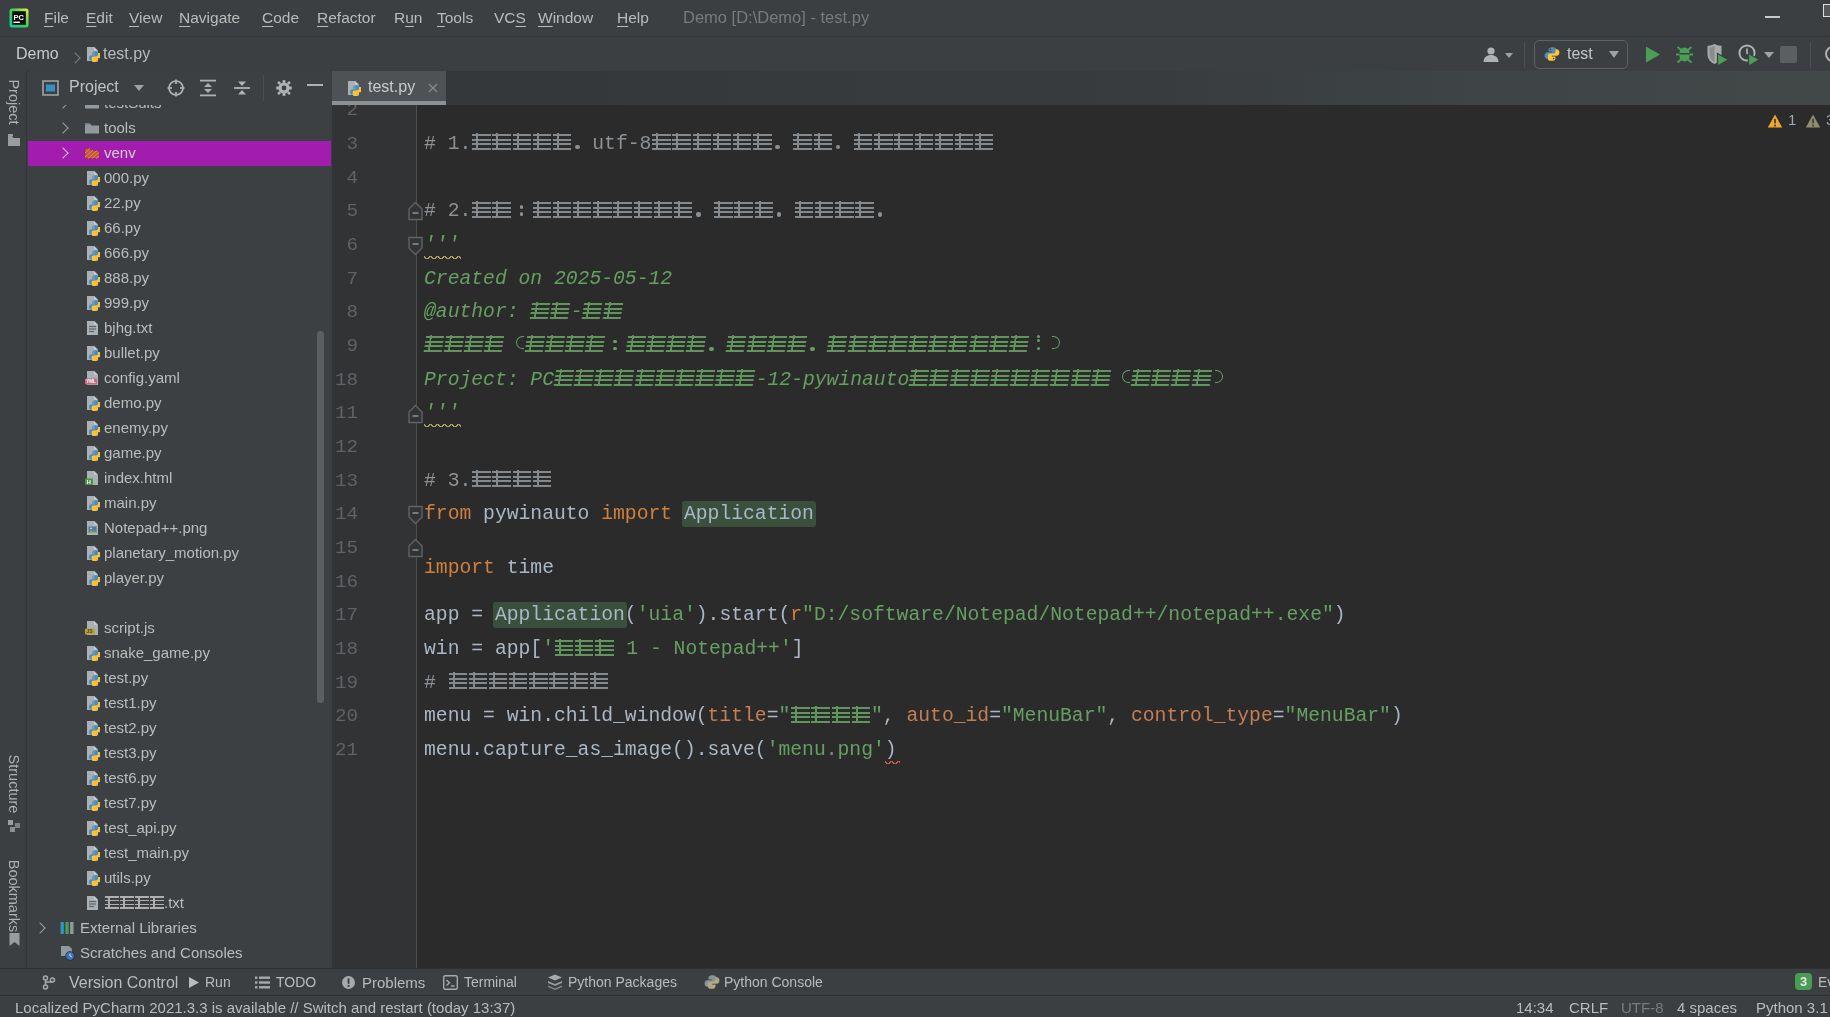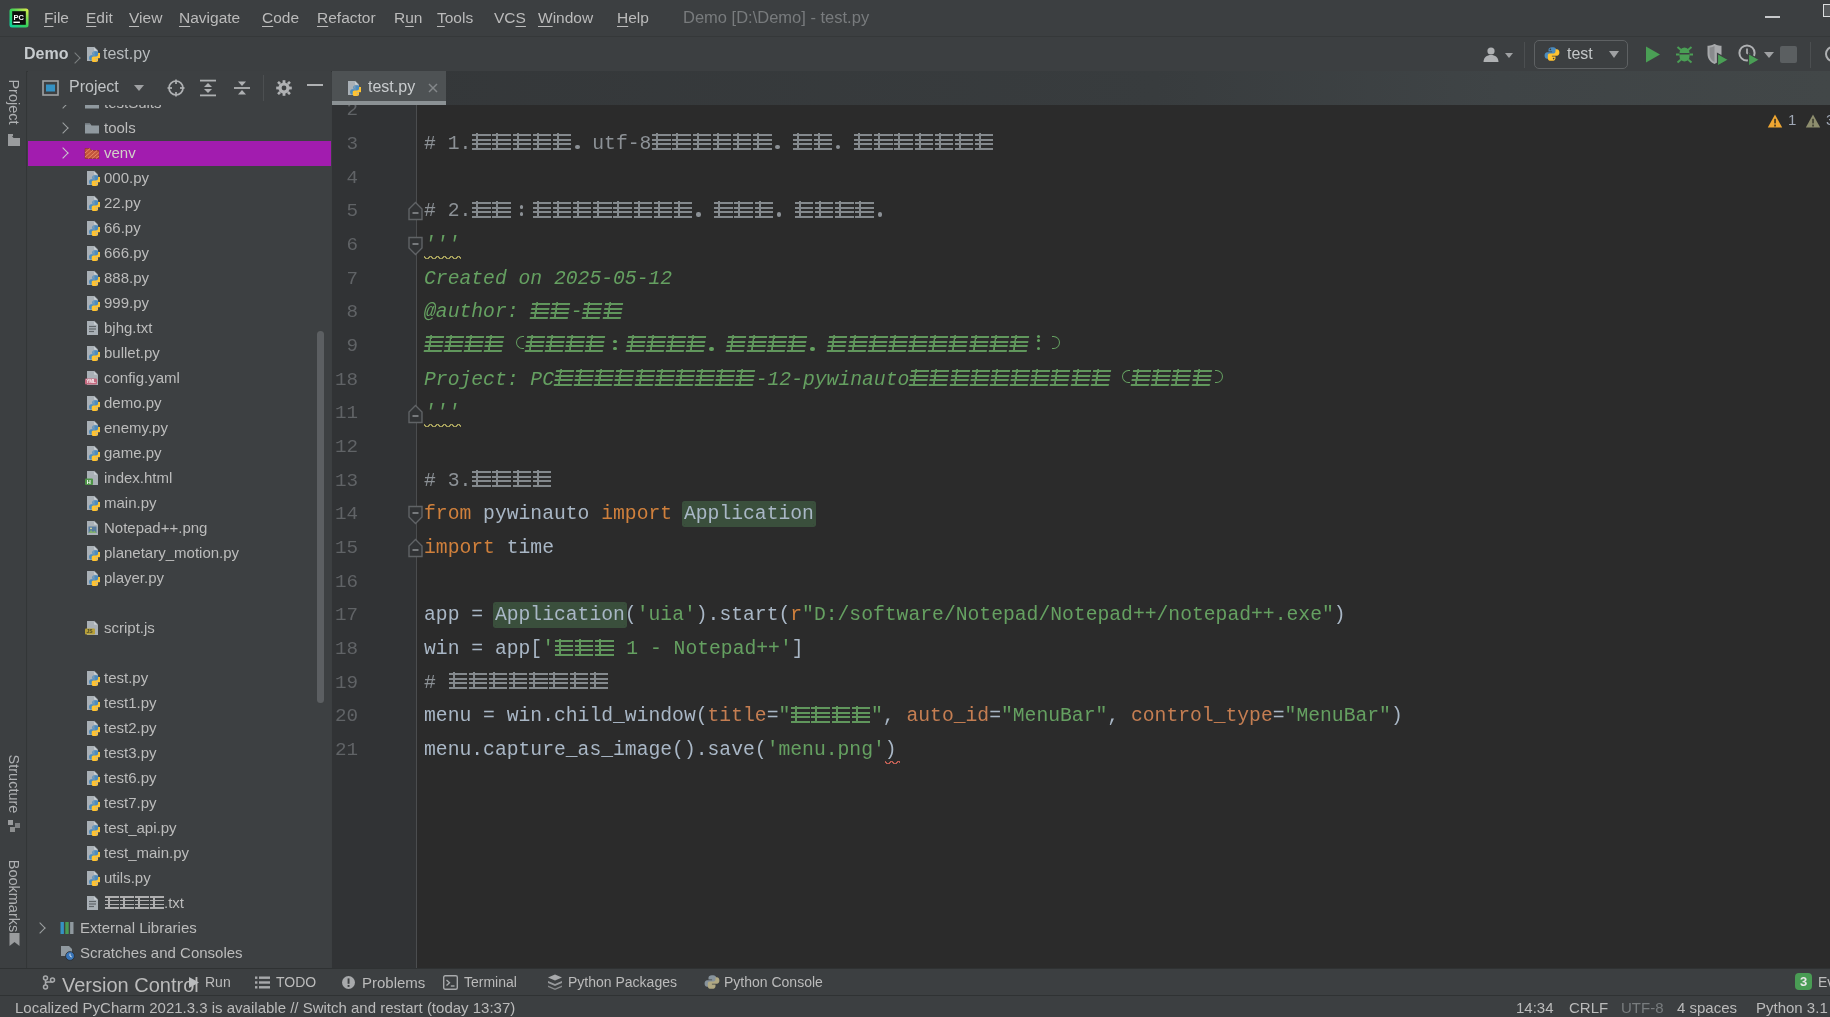--- a/index.html
+++ b/index.html
@@ -163,21 +163,21 @@
         <span style="left:437px"><u>T</u>ools</span>
         <span style="left:494px">VC<u>S</u></span>
         <span style="left:538px"><u>W</u>indow</span>
         <span style="left:617px"><u>H</u>elp</span>
   </div>
   <div id="wintitle">Demo [D:\Demo] - test.py</div>
   <div class="abs" style="left:1765px;top:16px;width:15px;height:1.6px;background:#c6c8ca"></div>
   <div class="abs" style="left:1823px;top:4px;width:13px;height:13px;border:1.7px solid #dcdedf;background:#55585a"></div>
 </div>
 <div id="crumbbar">
-  <div class="abs" style="left:24px;top:8px;font-size:16px;font-weight:bold;color:#c7cbce">Demo</div>
+  <div class="abs" style="left:16px;top:8px;font-size:16px;font-weight:normal;color:#c7cbce">Demo</div>
   <div class="abs" style="left:71px;top:11px"><span class="chev" style="border-color:#7d8082"></span></div>
   <svg class="abs icon16" style="left:84px;top:9px">
         <use href="#pyfile"></use>
       </svg>
   <div class="abs" style="left:103px;top:8px;font-size:16px;color:#b8bcbe">test.py</div>
 
   <svg class="abs" style="left:1480px;top:9px" width="36" height="18" viewBox="0 0 36 18">
     <circle cx="11" cy="5" r="3.6" fill="#afb1b3"></circle>
     <path d="M3.5 16 c0-4.4 3.4-7 7.5-7 s7.5 2.6 7.5 7 z" fill="#afb1b3"></path>
     <path d="M25 7 l8 0 l-4 5 z" fill="#9fa1a3"></path>
@@ -413,20 +413,26 @@
         <svg class="ticon" style="left:56px">
           <use href="#pyfile"></use>
         </svg>
         <div class="tlbl" style="left:76px">player.py</div>
       </div>
 <div class="trow" style="top:510.5px">
         <svg class="ticon" style="left:56px">
           <use href="#jsfile"></use>
         </svg>
         <div class="tlbl" style="left:76px">script.js</div>
+      </div>
+<div class="trow" style="top:535.5px">
+        <svg class="ticon" style="left:56px">
+          <use href="#pyfile"></use>
+        </svg>
+        <div class="tlbl" style="left:76px">snake_game.py</div>
       </div>
 <div class="trow" style="top:560.5px">
         <svg class="ticon" style="left:56px">
           <use href="#pyfile"></use>
         </svg>
         <div class="tlbl" style="left:76px">test.py</div>
       </div>
 <div class="trow" style="top:585.5px">
         <svg class="ticon" style="left:56px">
           <use href="#pyfile"></use>
@@ -558,21 +564,21 @@
   <div class="cl" style="left:92px;top:22.84px"><span class="cm"># 1.<i class="cj"></i><i class="cj"></i><i class="cj"></i><i class="cj"></i><i class="cj"></i><i class="cp"></i>utf-8<i class="cj"></i><i class="cj"></i><i class="cj"></i><i class="cj"></i><i class="cj"></i><i class="cj"></i><i class="cp"></i><i class="cj"></i><i class="cj"></i><i class="cp"></i><i class="cj"></i><i class="cj"></i><i class="cj"></i><i class="cj"></i><i class="cj"></i><i class="cj"></i><i class="cj"></i></span></div>
   <div class="cl" style="left:92px;top:90.2px"><span class="cm"># 2.<i class="cj"></i><i class="cj"></i><i class="cp cdot2"></i><i class="cj"></i><i class="cj"></i><i class="cj"></i><i class="cj"></i><i class="cj"></i><i class="cj"></i><i class="cj"></i><i class="cj"></i><i class="cp"></i><i class="cj"></i><i class="cj"></i><i class="cj"></i><i class="cp"></i><i class="cj"></i><i class="cj"></i><i class="cj"></i><i class="cj"></i><i class="cp"></i></span></div>
   <div class="cl" style="left:92px;top:123.88px"><span class="doc">'''</span></div>
   <div class="cl" style="left:92px;top:157.56px"><span class="doc">Created on 2025-05-12</span></div>
   <div class="cl" style="left:92px;top:191.24px"><span class="doc">@author: <i class="cj"></i><i class="cj"></i>-<i class="cj"></i><i class="cj"></i></span></div>
   <div class="cl" style="left:92px;top:224.92px"><span class="doc"><i class="cj"></i><i class="cj"></i><i class="cj"></i><i class="cj"></i><i class="cp cpo"></i><i class="cj"></i><i class="cj"></i><i class="cj"></i><i class="cj"></i><i class="cp cdot2"></i><i class="cj"></i><i class="cj"></i><i class="cj"></i><i class="cj"></i><i class="cp"></i><i class="cj"></i><i class="cj"></i><i class="cj"></i><i class="cj"></i><i class="cp"></i><i class="cj"></i><i class="cj"></i><i class="cj"></i><i class="cj"></i><i class="cj"></i><i class="cj"></i><i class="cj"></i><i class="cj"></i><i class="cj"></i><i class="cj"></i><i class="cp cbang"></i><i class="cp cpc"></i></span></div>
   <div class="cl" style="left:92px;top:258.6px"><span class="doc">Project: PC<i class="cj"></i><i class="cj"></i><i class="cj"></i><i class="cj"></i><i class="cj"></i><i class="cj"></i><i class="cj"></i><i class="cj"></i><i class="cj"></i><i class="cj"></i>-12-pywinauto<i class="cj"></i><i class="cj"></i><i class="cj"></i><i class="cj"></i><i class="cj"></i><i class="cj"></i><i class="cj"></i><i class="cj"></i><i class="cj"></i><i class="cj"></i><i class="cp cpo"></i><i class="cj"></i><i class="cj"></i><i class="cj"></i><i class="cj"></i><i class="cp cpc"></i></span></div>
   <div class="cl" style="left:92px;top:292.28px"><span class="doc">'''</span></div>
   <div class="cl" style="left:92px;top:359.64px"><span class="cm"># 3.<i class="cj"></i><i class="cj"></i><i class="cj"></i><i class="cj"></i></span></div>
   <div class="cl" style="left:92px;top:393.32px"><span class="kw">from</span> pywinauto <span class="kw">import</span> <span class="hl">Application</span></div>
-  <div class="cl" style="left:92px;top:427px"><span class="kw">import</span> time</div>
+  <div class="cl" style="left:92px;top:447px"><span class="kw">import</span> time</div>
   <div class="cl" style="left:92px;top:494.36px">app = <span class="hl">Application</span>(<span class="st">'uia'</span>).start(<span class="kw">r</span><span class="st">"D:/software/Notepad/Notepad++/notepad++.exe"</span>)</div>
   <div class="cl" style="left:92px;top:528.04px">win = app[<span class="st">'<i class="cj"></i><i class="cj"></i><i class="cj"></i> 1 - Notepad++'</span>]</div>
   <div class="cl" style="left:92px;top:561.72px"><span class="cm"># <i class="cj"></i><i class="cj"></i><i class="cj"></i><i class="cj"></i><i class="cj"></i><i class="cj"></i><i class="cj"></i><i class="cj"></i></span></div>
   <div class="cl" style="left:92px;top:595.4px">menu = win.child_window(<span class="np">title</span>=<span class="st">"<i class="cj"></i><i class="cj"></i><i class="cj"></i><i class="cj"></i>"</span>, <span class="np">auto_id</span>=<span class="st">"MenuBar"</span>, <span class="np">control_type</span>=<span class="st">"MenuBar"</span>)</div>
   <div class="cl" style="left:92px;top:629.08px">menu.capture_as_image().save(<span class="st">'menu.png'</span>)</div>
 
   <div class="wavy" style="left:92px;top:150.9px;width:37px"></div>
   <div class="wavy" style="left:92px;top:319.3px;width:37px"></div>
   <div class="wavyr" style="left:553px;top:656px;width:15px"></div>
 </div>
@@ -585,21 +591,21 @@
     </svg>
 <div class="abs" style="left:1826px;top:111px;font-size:15px;color:#9fa7b5">3</div>
 
 <div id="toolwinbar">
   <svg class="abs" style="left:42px;top:6px" width="14" height="15" viewBox="0 0 14 15">
     <circle cx="3.5" cy="3" r="2" fill="none" stroke="#a7a9ab" stroke-width="1.5"></circle>
     <circle cx="3.5" cy="12" r="2" fill="none" stroke="#a7a9ab" stroke-width="1.5"></circle>
     <circle cx="10.5" cy="5" r="2" fill="none" stroke="#a7a9ab" stroke-width="1.5"></circle>
     <path d="M3.5 5 v5 M3.5 8.5 c0-2.5 7-1 7-1.5" fill="none" stroke="#a7a9ab" stroke-width="1.5"></path>
   </svg>
-  <div class="abs ui" style="left:62px;top:5px;font-size:20px">Version Control</div>
+  <div class="abs ui" style="left:69px;top:5px;font-size:16px">Version Control</div>
   <svg class="abs" style="left:187px;top:7px" width="13" height="13" viewBox="0 0 13 13">
         <path d="M2 1 L12 6.5 L2 12 z" fill="#b9bbbd"></path>
       </svg>
   <div class="abs ui" style="left:205px;top:5px;font-size:14px">Run</div>
   <svg class="abs" style="left:255px;top:7px" width="15" height="13" viewBox="0 0 15 13" fill="#a7a9ab">
         <rect x="0" y="0.5" width="2.4" height="2.4"></rect>
         <rect x="4" y="0.5" width="11" height="2.4"></rect>
         <rect x="0" y="5.3" width="2.4" height="2.4"></rect>
         <rect x="4" y="5.3" width="11" height="2.4"></rect>
         <rect x="0" y="10.1" width="2.4" height="2.4"></rect>

